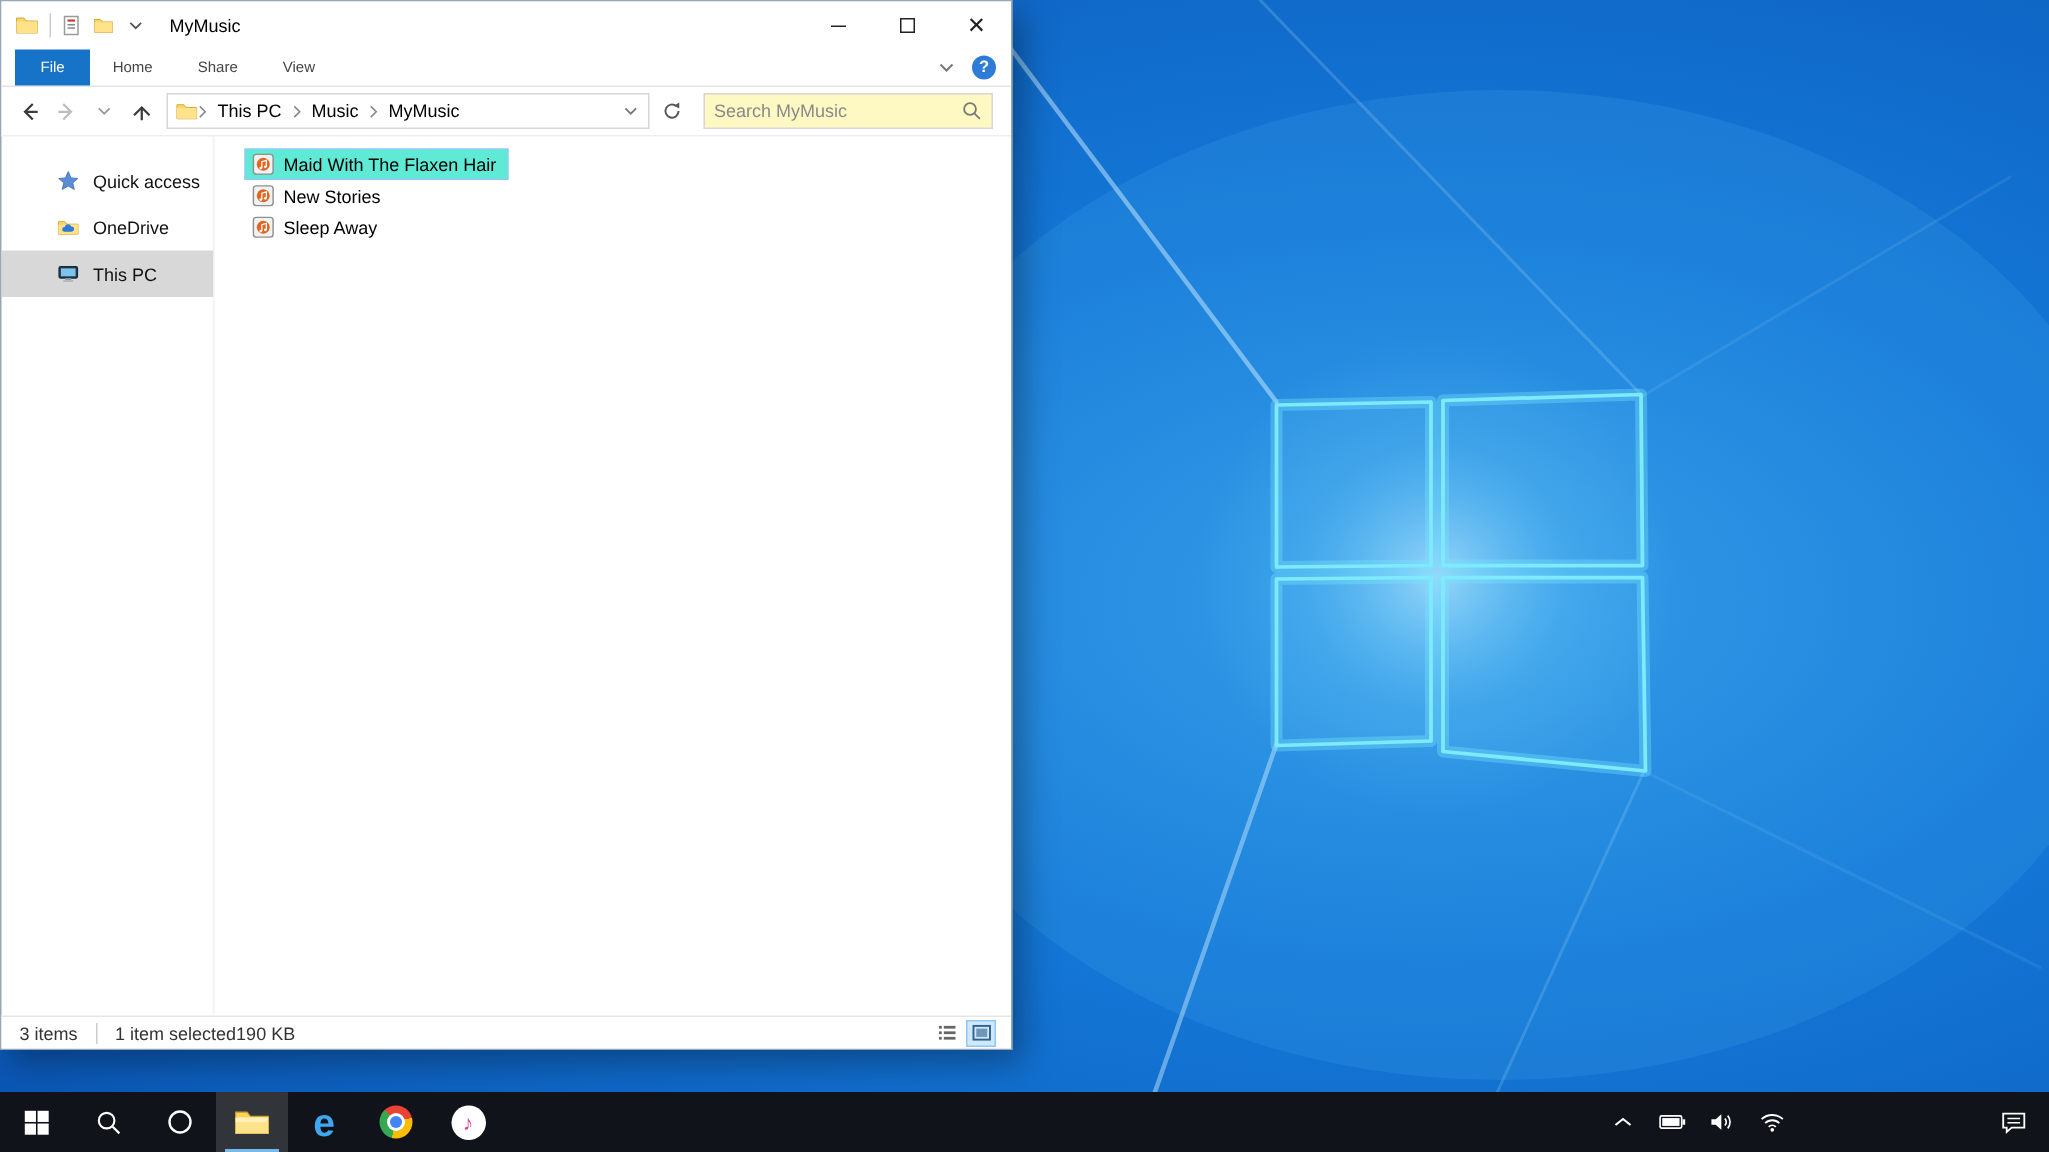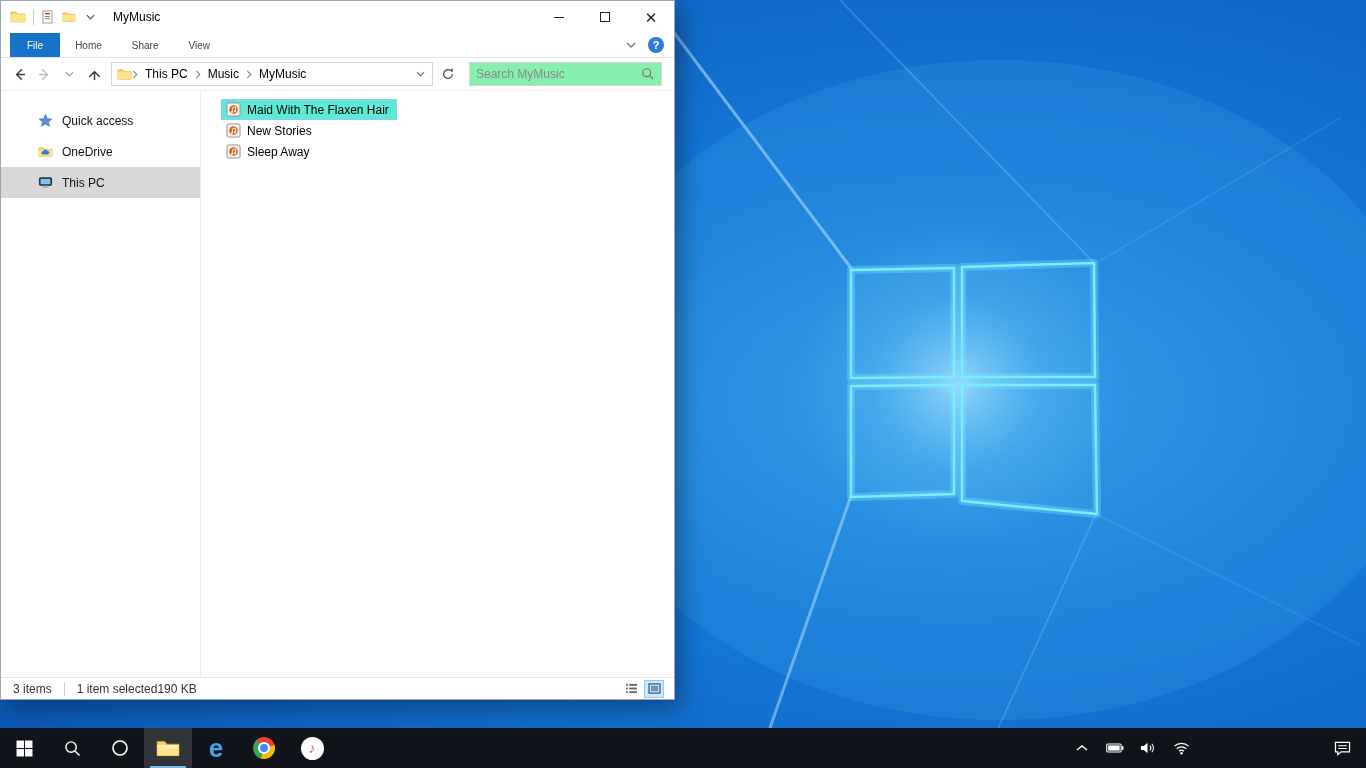--- a/index.html
+++ b/index.html
@@ -35,26 +35,26 @@
   .ribbon-right { margin-left:auto; display:flex; align-items:center; gap:10px; padding-right:10px; }
   .help-circle { width:16px; height:16px; border-radius:50%; background:#2f7bd8; color:#fff; font-size:11px; font-weight:bold; display:flex; align-items:center; justify-content:center; }
 
   .addressbar { height:33px; display:flex; align-items:center; padding:0 12px 0 6px; border-bottom:1px solid #eee; background:#fff; flex:0 0 auto; }
   .navbtn { width:25px; height:26px; display:flex; align-items:center; justify-content:center; }
   .address-box { width:322px; height:24px; border:1px solid #d6d6d6; display:flex; align-items:center; margin-left:4px; background:#fff; }
   .crumb { padding:0 7px; white-space:nowrap; color:#000; }
   .crumb-sep { display:flex; align-items:center; }
   .addr-spacer { flex:1; }
   .refresh-btn { width:26px; height:26px; display:flex; align-items:center; justify-content:center; margin-left:2px; }
-  .search-box { flex:1; height:24px; border:1px solid #d6d6d6; margin-left:8px; display:flex; align-items:center; padding:0 6px; background:#86efac; }
+  .search-box { flex:1; height:24px; border:1px solid #d6d6d6; margin-left:8px; display:flex; align-items:center; padding:0 6px; background:#fef9c3; }
   .search-box input { border:none; outline:none; flex:1; font-size:12px; color:#333; font-family:"Liberation Sans", sans-serif; background:transparent; }
   .search-box input::placeholder { color:#8a8a8a; }
 
   .body { flex:1; display:flex; min-height:0; }
-  .navpane { width:200px; flex:0 0 auto; padding-top:14px; border-right:1px solid #f0f0f0; overflow:hidden; }
+  .navpane { width:142px; flex:0 0 auto; padding-top:14px; border-right:1px solid #f0f0f0; overflow:hidden; }
   .nav-item { height:31px; display:flex; align-items:center; gap:9px; padding-left:36px; font-size:12px; color:#111; }
   .nav-item.selected { background:#d8d8d8; }
 
   .filelist { flex:1; padding:8px 0 0 20px; }
   .file-row { display:flex; align-items:center; gap:6px; height:21px; width:max-content; padding:0 7px 0 3px; border:1px solid transparent; }
   .file-row.selected { background:#5eead4; border-color:#8fcbf5; }
   .file-label { font-size:12px; color:#000; white-space:nowrap; }
 
   .statusbar { height:22px; flex:0 0 auto; border-top:1px solid #e5e5e5; display:flex; align-items:center; padding:0 10px 0 12px; font-size:12px; color:#333; background:#fff; }
   .status-sep { width:1px; height:14px; background:#ccc; margin:0 12px; }

